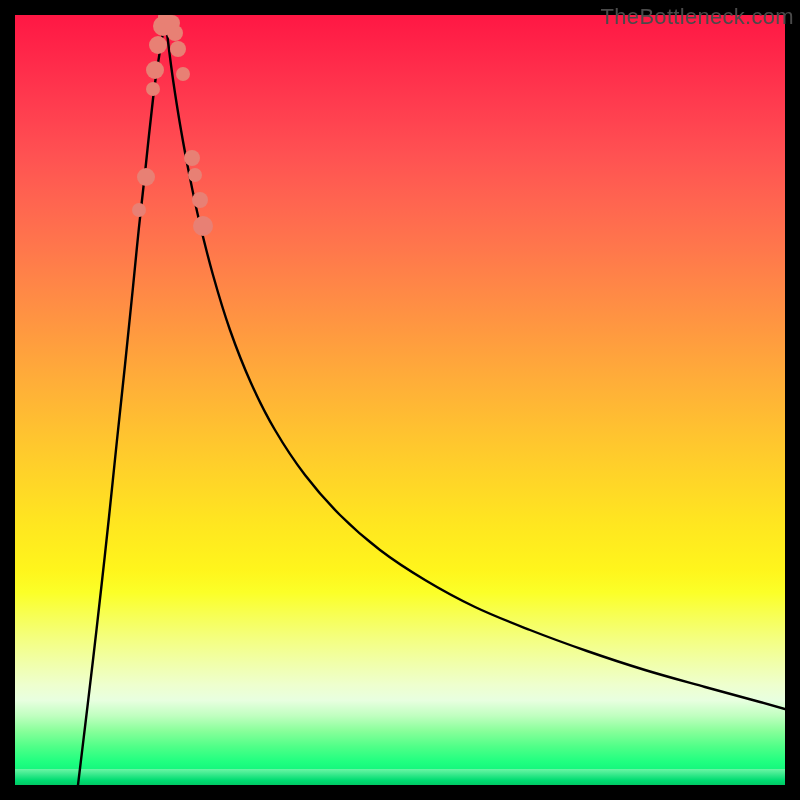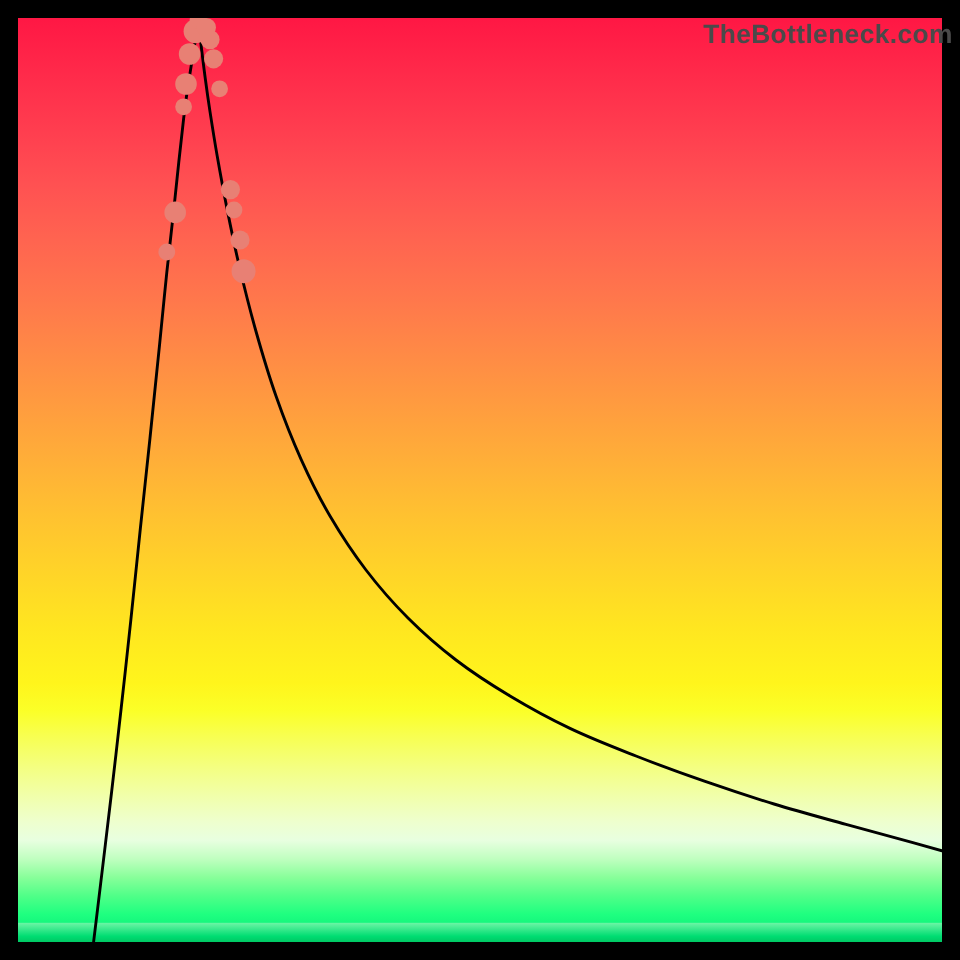--- a/index.html
+++ b/index.html
@@ -37,25 +37,25 @@
       #1fff80 97%,
       #00e676 100%
     );
   }
   .green-floor {
     position: absolute; left:0; right:0; bottom:0; height: 16px;
     background: linear-gradient(to bottom,#6cf5a5,#00dd72 70%,#00c864);
   }
   .attribution {
     position: absolute;
-    top: 16px;
+    top: 4px;
     right: 6px;
     color: #4a4a4a;
     font-size: 22px;
-    font-weight: 700;
+    font-weight: 400;
     letter-spacing: 0.3px;
   }
   svg { position: absolute; left: 0; top: 0; }
   .dot { fill: #e88074; }
 </style>
 </head>
 <body>
 
 <div class="container">
   <div class="plot-area">

